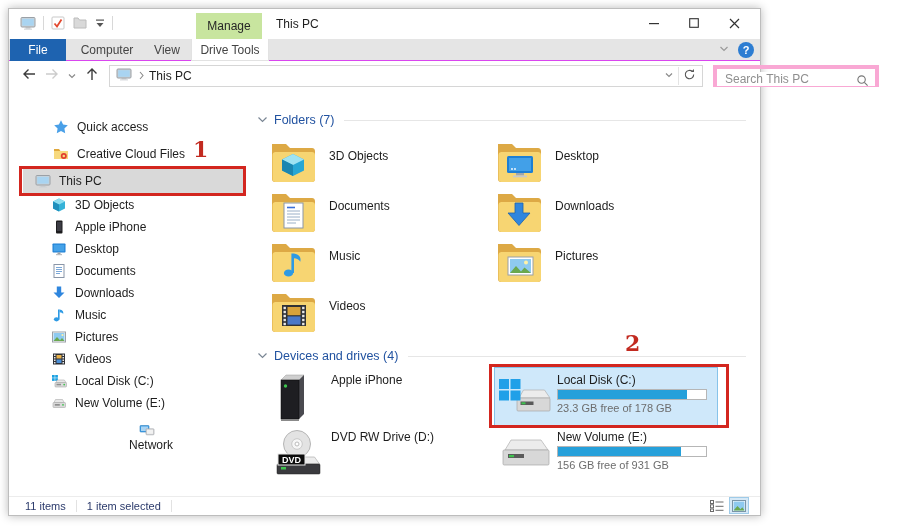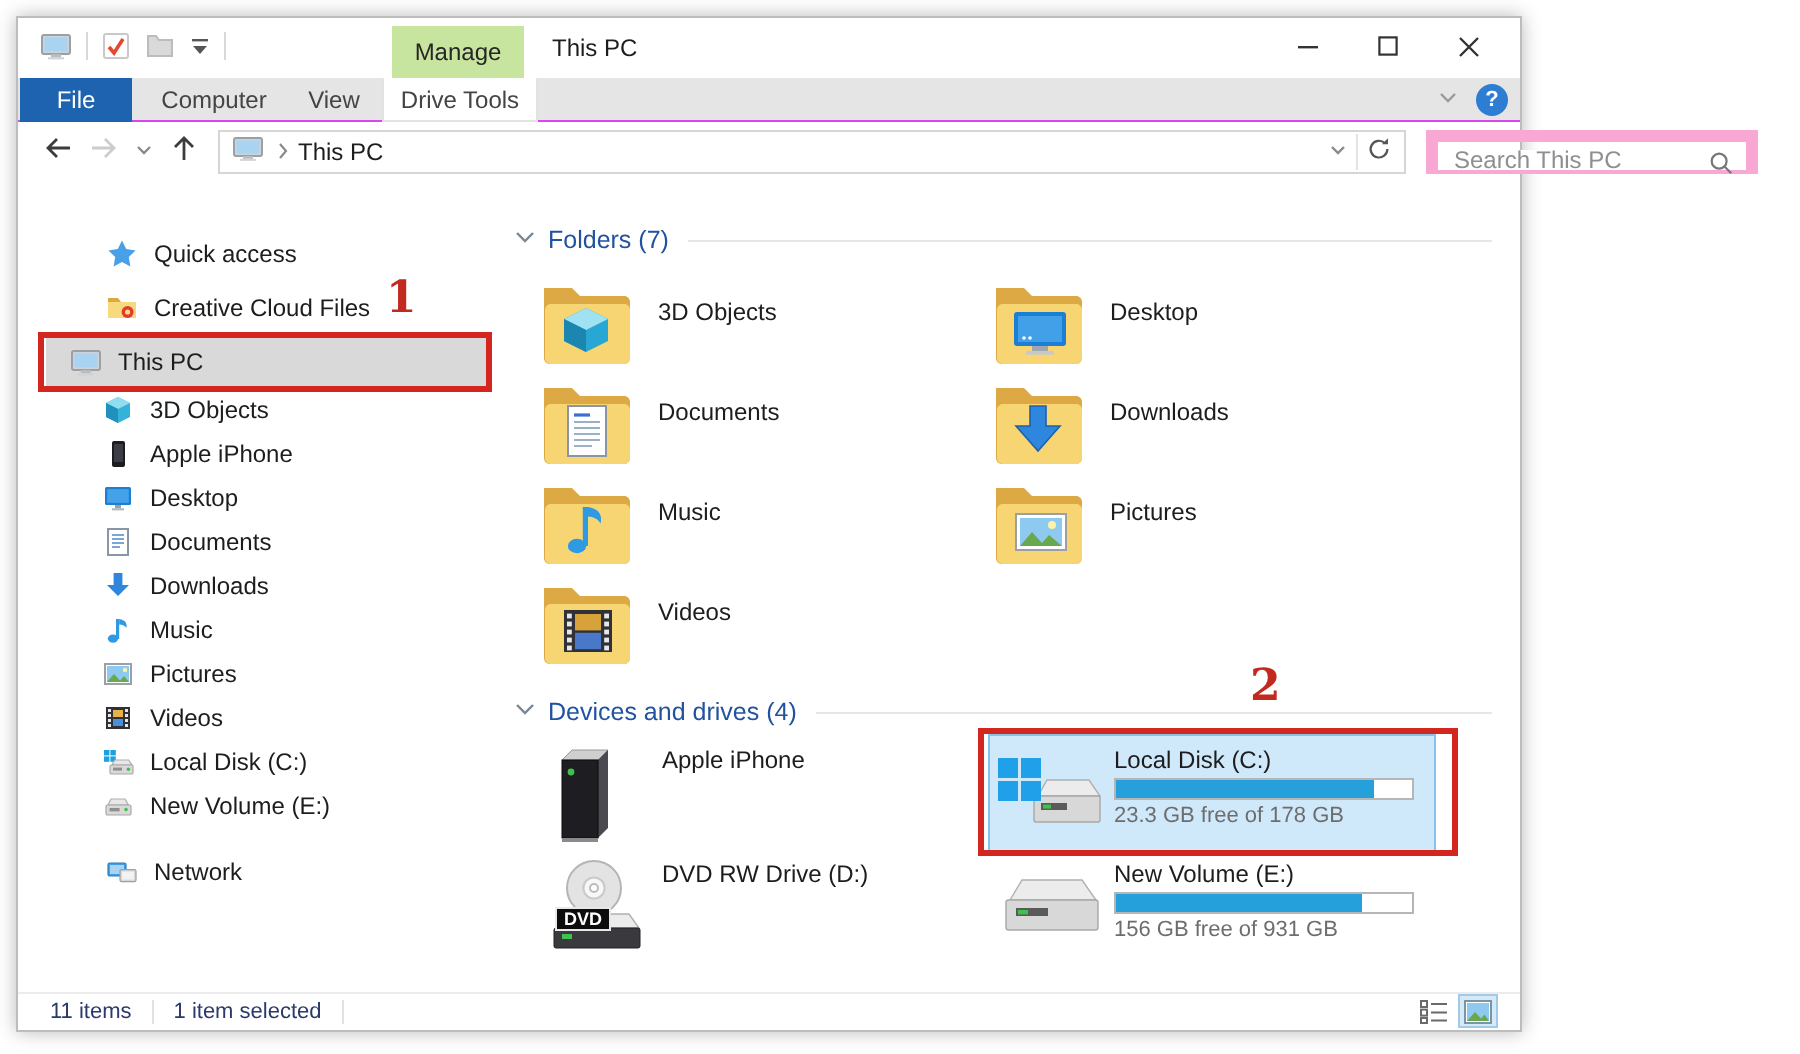--- a/index.html
+++ b/index.html
@@ -26,39 +26,39 @@
   .ribbon-right { position:absolute; right:6px; top:3px; display:flex; align-items:center; gap:8px; }
   .help-circle { width:16px; height:16px; border-radius:50%; background:#2d7dd2; color:#fff; font-size:11px; font-weight:bold; text-align:center; line-height:16px; }
 
   
   .addrrow { position:absolute; left:0; top:52px; width:100%; height:30px; background:#fff; }
   .navbtns { position:absolute; left:12px; top:4px; display:flex; align-items:center; gap:7px; height:22px; }
   .addressbox { position:absolute; left:100px; top:4px; width:594px; height:22px; border:1px solid #d6d6d6; display:flex; align-items:center; padding-left:6px; font-size:12px; color:#1d1d1d; }
   .addr-crumb { margin-left:4px; }
   .addr-right { position:absolute; right:2px; top:0; height:20px; display:flex; align-items:center; gap:4px; }
   .addr-right .vsep { height:18px; background:#e4e4e4; }
-  .searchwrap { position:absolute; left:704px; top:4px; width:166px; height:22px; border:6px solid #f9a8d4; }
+  .searchwrap { position:absolute; left:704px; top:4px; width:166px; height:22px; border:4px solid #f9a8d4; }
   .searchwrap input { width:100%; height:100%; border:none; outline:none; padding:0 24px 0 8px; font-size:12px; color:#444; font-family:inherit; }
   .searchwrap input::placeholder { color:#8f8f8f; }
   .search-icon { position:absolute; right:6px; top:4px; }
 
   
   .bodyrow { position:absolute; left:0; top:82px; width:100%; height:407px; display:flex; }
 
   
   .sidebar { width:240px; height:100%; padding-top:22px; overflow:hidden; }
   .srow { display:flex; align-items:center; font-size:12px; color:#1d1d1d; white-space:nowrap; }
   .srow .sicon { width:16px; height:16px; margin-right:8px; flex:none; }
   .lv0 { height:27px; padding-left:44px; }
   .lv1 { height:22px; padding-left:42px; }
   .srow-selected { position:relative; height:24px; margin:2px 6px 1px 14px; padding-left:12px; background:#d9d9d9; }
   .ann-box1 { position:absolute; left:-4px; top:-3px; right:-3px; bottom:-3px; border:3px solid #d3261f; pointer-events:none; }
   .ann-num { position:absolute; font-family:"DejaVu Serif",serif; font-weight:bold; font-size:22px; color:#c22a20; line-height:1; z-index:5; }
   .num1 { left:170px; top:-31px; }
-  .gap-top { margin-top:8px; }
+  .gap-top { margin-top:8px;flex-direction:column; }
 
   
   .content { flex:1; padding:8px 8px 0 8px; position:relative; }
   .secheader { display:flex; align-items:center; margin-top:13px; height:16px; }
   .sectitle { font-size:12.5px; color:#2152a0; margin-left:6px; white-space:nowrap; }
   .secrule { flex:1; border-top:1px solid #e6e6e6; margin-left:10px; margin-right:6px; }
   .grid { display:grid; grid-template-columns:226px 226px; margin:12px 0 0 12px; }
   .grid-folders { grid-auto-rows:50px; }
   .grid-devices { grid-auto-rows:57px; margin-top:4px; }
   .tile { display:flex; align-items:flex-start; }

